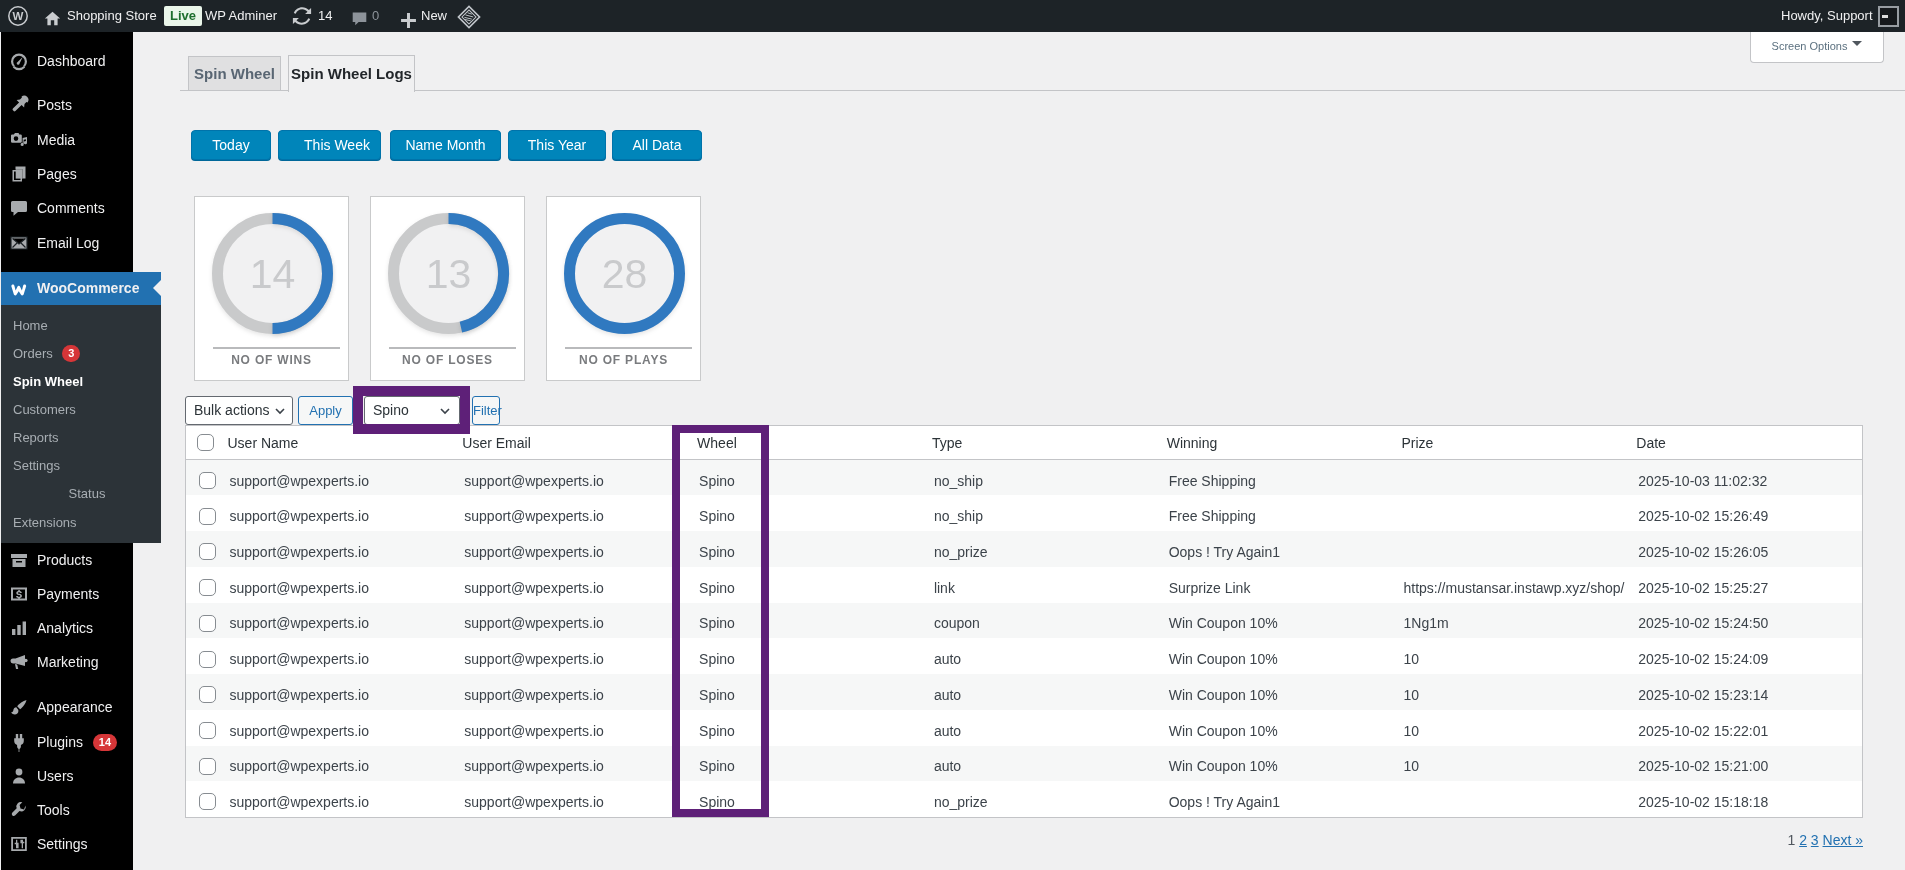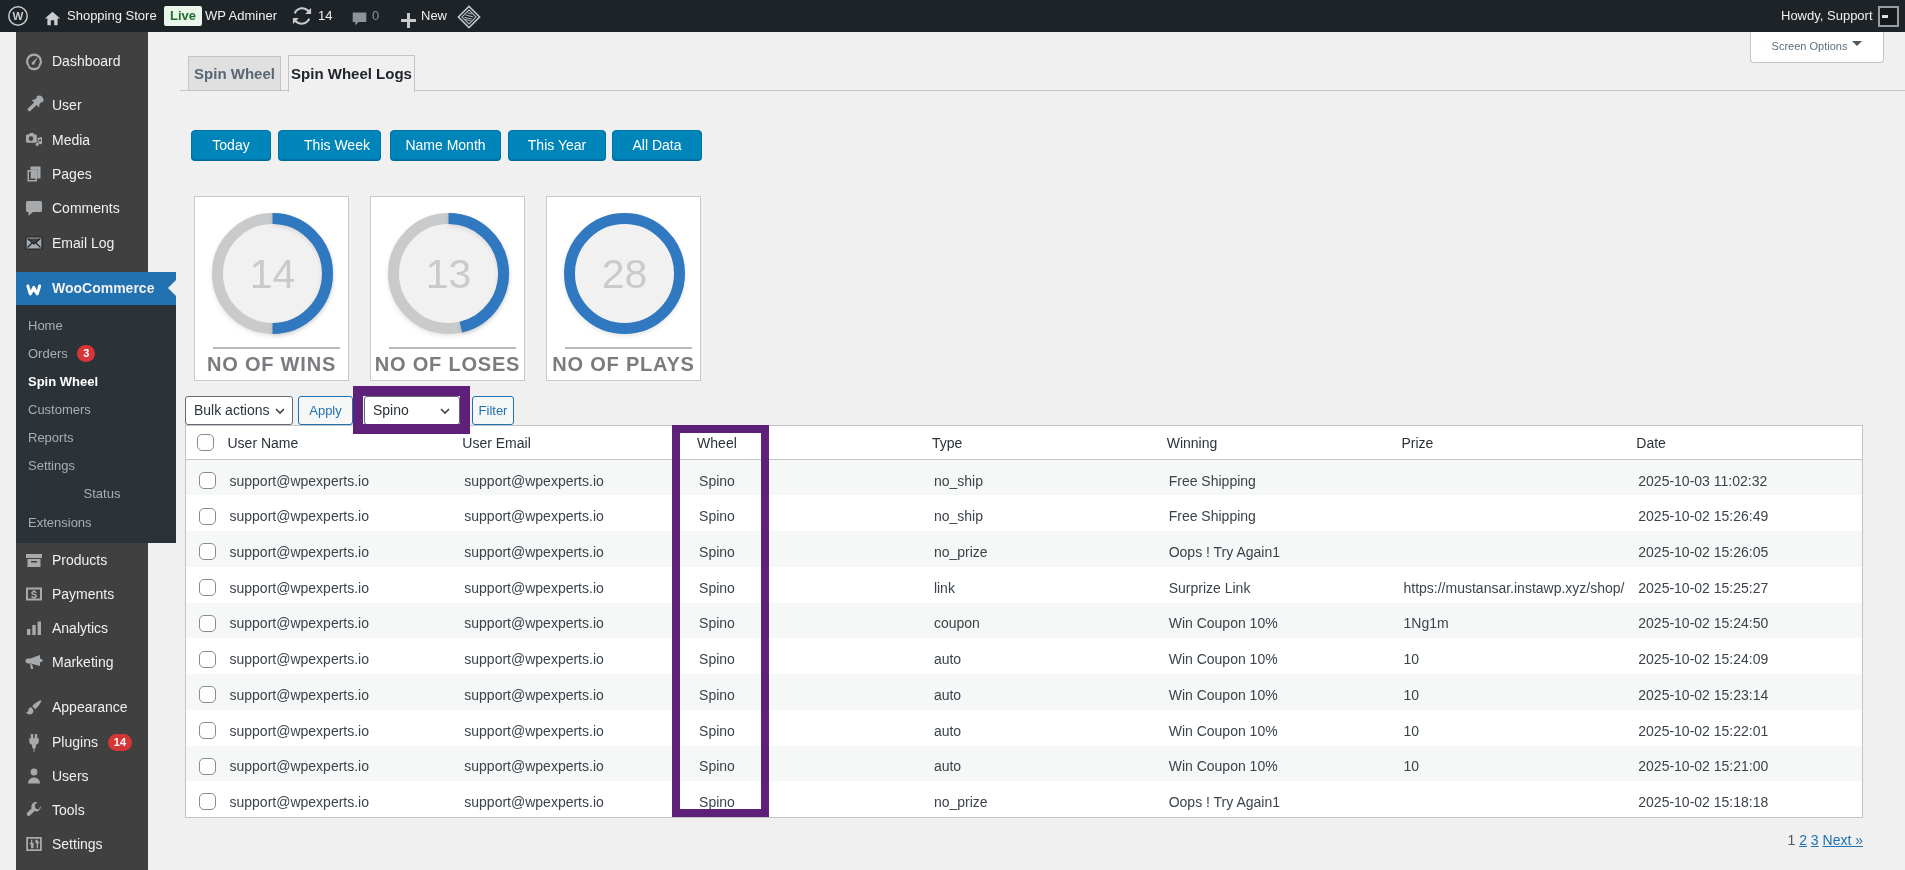--- a/index.html
+++ b/index.html
@@ -5,34 +5,34 @@
 * { margin:0; padding:0; box-sizing:border-box; }
 html,body { width:1905px; height:870px; overflow:hidden; }
 body { font-family:"Liberation Sans", sans-serif; background:#f0f0f1; position:relative; }
 .abs { position:absolute; }
 
 
 #adminbar { position:absolute; left:0; top:0; width:1905px; height:32px; background:#1d2327; color:#f0f0f1; font-size:13px; z-index:50; }
 #adminbar .item { position:absolute; top:0; height:32px; line-height:32px; white-space:nowrap; }
 
 
-#sidebar { position:absolute; left:16px; top:32px; width:132px; height:838px; background:#404040; z-index:40; }
+#sidebar { position:absolute; left:1px; top:32px; width:132px; height:838px; background:#000000; z-index:40; }
 .mitem { position:absolute; left:0; width:160px; height:34px; color:#f0f0f1; font-size:14px; }
 .mitem .ico { position:absolute; left:8px; top:7px; width:20px; height:20px; }
 .mitem .lbl { position:absolute; left:36px; top:0; line-height:34px; }
 .subbg { position:absolute; left:0; width:160px; background:#2c3338; }
 .sitem { position:absolute; left:12px; width:148px; height:28px; line-height:28px; color:#a8aeb3; font-size:13px; }
 .badge { display:inline-block; background:#d63638; color:#fff; border-radius:9px; font-size:11px; line-height:17px; padding:0 6px; vertical-align:1px; margin-left:6px; font-weight:bold;}
 
 .navtab { position:absolute; border:1px solid #c3c4c7; font-weight:bold; font-size:15px; text-align:center; }
 .btn-p { position:absolute; height:30px; background:#0085ba; border:1px solid #0073aa; border-radius:4px; color:#fff; font-size:14px; text-align:center; line-height:28px; box-shadow:0 1px 0 #006799; }
 
 .card { position:absolute; top:196px; width:155px; height:185px; background:#fff; border:1px solid #c9cacb; }
 .cardline { position:absolute; left:18px; right:8px; top:150px; height:2px; background:#b9babc; }
-.cardlbl { position:absolute; left:0; width:100%; top:156px; text-align:center; font-size:20px; font-weight:bold; color:#797b7e; letter-spacing:0.8px; }
+.cardlbl { position:absolute; left:0; width:100%; top:156px; text-align:center; font-size:12px; font-weight:bold; color:#797b7e; letter-spacing:0.8px; }
 
 .wpselect { position:absolute; height:29px; background:#fff; border:1px solid #646970; border-radius:3px; font-size:14px; color:#2c3338; line-height:27px; padding-left:8px; }
 .chev { position:absolute; width:10px; height:10px; }
 .btn-sec { position:absolute; height:29px; background:#f6f7f7; border:1px solid #2271b1; border-radius:3px; color:#2271b1; font-size:13px; text-align:center; line-height:27px; }
 
 #ltable { position:absolute; left:185px; top:425px; width:1678px; background:#fff; border:1px solid #c3c4c7; border-collapse:collapse; table-layout:fixed; }
 #ltable th { font-weight:normal; text-align:left; font-size:14px; color:#2c3338; height:34px; padding:0 10px 0 8px; border-bottom:1px solid #c3c4c7; }
 #ltable td { font-size:14px; color:#3c434a; height:35.75px; padding:6px 10px 0 10px; vertical-align:middle; }
 #ltable tr.alt td { background:#f6f7f7; }
 .cb { width:17px; height:17px; border:1.5px solid #878c91; border-radius:5px; background:#fff; margin-left:3px; }
@@ -101,21 +101,21 @@
         </svg>
       </span>
       <span class="lbl">Dashboard</span>
     </div>
   <div class="mitem" style="top:56px;">
       <span class="ico" id="i-post">
         <svg width="20" height="20" viewBox="0 0 20 20" fill="#a7aaad">
           <use href="#g-post"></use>
         </svg>
       </span>
-      <span class="lbl">User</span>
+      <span class="lbl">Posts</span>
     </div>
   <div class="mitem" style="top:91px;">
       <span class="ico" id="i-media">
         <svg width="20" height="20" viewBox="0 0 20 20" fill="#a7aaad">
           <use href="#g-media"></use>
         </svg>
       </span>
       <span class="lbl">Media</span>
     </div>
   <div class="mitem" style="top:125px;">
@@ -281,21 +281,21 @@
   <svg class="chev" style="right:7px; top:9px;" viewBox="0 0 10 10">
       <path d="M1 3 L5 7 L9 3" fill="none" stroke="#3c434a" stroke-width="1.6"></path>
     </svg>
 </div>
 <div class="btn-sec" style="left:298px; top:396px; width:55px;">Apply</div>
 <div class="wpselect" style="left:364px; top:396px; width:96px;">Spino
   <svg class="chev" style="right:9px; top:9px;" viewBox="0 0 10 10">
       <path d="M1 3 L5 7 L9 3" fill="none" stroke="#3c434a" stroke-width="1.6"></path>
     </svg>
 </div>
-<div class="btn-sec" style="left:472px; top:396px; width:42px;">Filter</div>
+<div class="btn-sec" style="left:472px; top:396px; width:28px;">Filter</div>
 
 <table id="ltable" cellspacing="0">
   <colgroup>
       <col style="width:34px">
       <col style="width:234.8px">
       <col style="width:234.8px">
       <col style="width:234.8px">
       <col style="width:234.8px">
       <col style="width:234.8px">
       <col style="width:234.8px">

